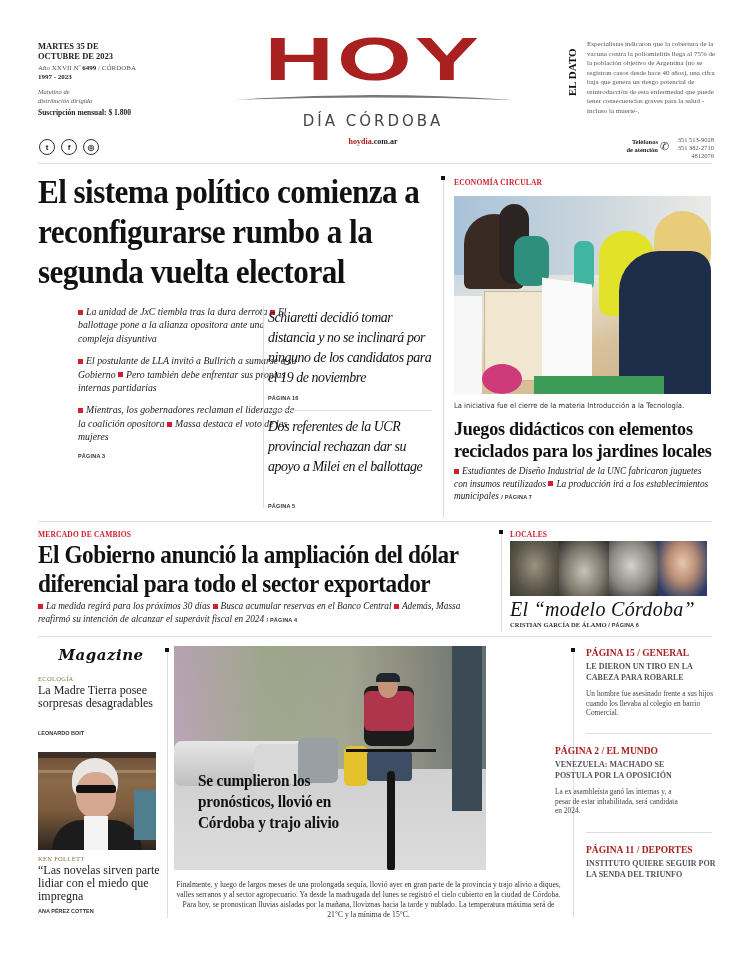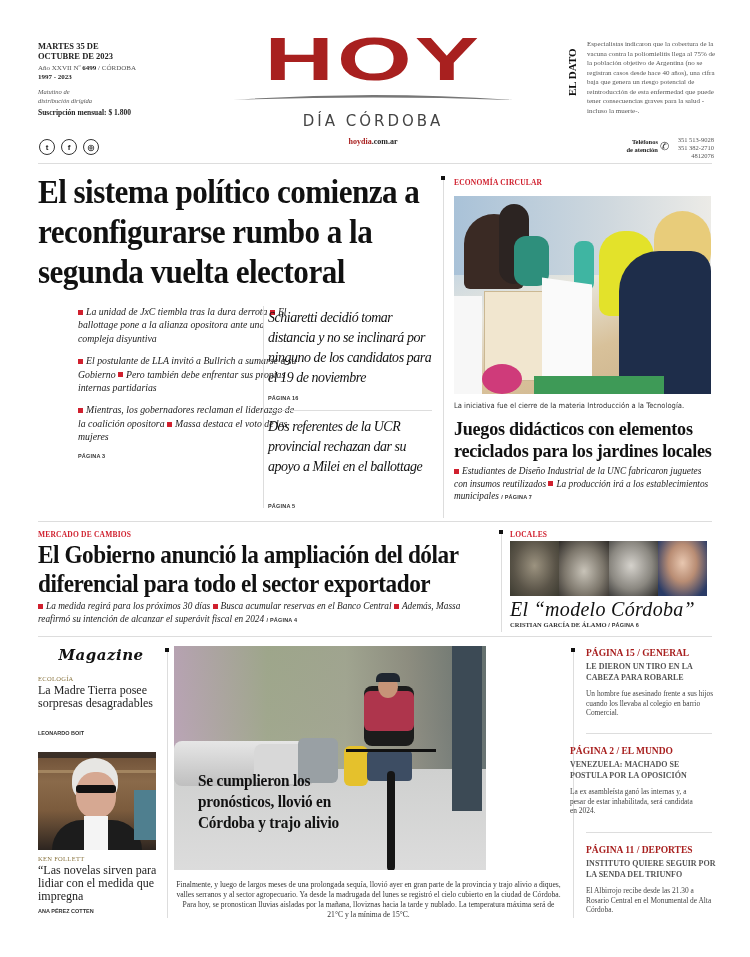--- a/index.html
+++ b/index.html
@@ -205,21 +205,21 @@
   <div style="position:absolute;left:0;top:0;width:100%;height:6px;background:#3b2f27;"></div>
   <div style="position:absolute;left:0;top:18px;width:100%;height:3px;background:#a38560;"></div>
   <div style="position:absolute;left:34px;top:6px;width:46px;height:44px;border-radius:50% 50% 40% 40%;background:#e7e6e3;"></div>
   <div style="position:absolute;left:38px;top:20px;width:40px;height:46px;border-radius:45%;background:#d6a892;"></div>
   <div style="position:absolute;left:38px;top:33px;width:40px;height:8px;background:#111;border-radius:3px;"></div>
   <div style="position:absolute;left:14px;top:68px;width:90px;height:30px;border-radius:30px 30px 0 0;background:#1c1c1c;"></div>
   <div style="position:absolute;left:46px;top:64px;width:24px;height:34px;background:#f4f4f4;"></div>
   <div style="position:absolute;left:96px;top:38px;width:22px;height:50px;background:#4f7f8f;"></div>
 </div>
 <div class="abs fol-kick">KEN FOLLETT</div>
-<div class="abs fol-head">“Las novelas sirven para lidiar con el medida que impregna</div>
+<div class="abs fol-head">“Las novelas sirven parte lidiar con el miedo que impregna</div>
 <div class="abs fol-by">ANA PÉREZ COTTEN</div>
 
 <div class="vrule" style="left:167px;top:648px;height:270px;"></div>
 <div class="abs" style="left:165px;top:648px;width:4px;height:4px;background:#111;"></div>
 
 <div class="abs photo2">
   <div style="position:absolute;left:0;top:0;width:100%;height:55%;background:linear-gradient(90deg,#b9a2b5 0%,#9ea68a 30%,#a0a48f 55%,#8b8a7d 75%,#5e6a6a 100%);opacity:0.9;"></div>
   <div style="position:absolute;left:0;top:95px;width:140px;height:45px;background:linear-gradient(180deg,#e6e6e6,#bfbfbf);border-radius:8px;"></div>
   <div style="position:absolute;left:80px;top:98px;width:55px;height:40px;background:#d8d8d8;border-radius:8px;"></div>
   <div style="position:absolute;left:124px;top:92px;width:40px;height:45px;background:#99a0a4;border-radius:6px;"></div>
@@ -241,23 +241,22 @@
 
 <div class="vrule" style="left:573px;top:648px;height:270px;"></div>
 <div class="abs" style="left:571px;top:648px;width:4px;height:4px;background:#111;"></div>
 
 <div class="abs" style="left:586px;top:648px;">
   <div class="rc-kick">PÁGINA 15 / GENERAL</div>
   <div class="rc-head" style="margin-top:4px;">LE DIERON UN TIRO EN LA CABEZA PARA ROBARLE</div>
   <div class="rc-body" style="margin-top:6px;">Un hombre fue asesinado frente a sus hijos cuando los llevaba al colegio en barrio Comercial.</div>
 </div>
 <div class="rule" style="left:586px;top:733px;width:126px;"></div>
-<div class="abs" style="left:570px;top:746px;">
+<div class="abs" style="left:555px;top:746px;">
   <div class="rc-kick">PÁGINA 2 / EL MUNDO</div>
   <div class="rc-head" style="margin-top:4px;">VENEZUELA: MACHADO SE POSTULA POR LA OPOSICIÓN</div>
   <div class="rc-body" style="margin-top:6px;">La ex asambleísta ganó las internas y, a pesar de estar inhabilitada, será candidata en 2024.</div>
 </div>
 <div class="rule" style="left:586px;top:832px;width:126px;"></div>
 <div class="abs" style="left:586px;top:845px;">
   <div class="rc-kick">PÁGINA 11 / DEPORTES</div>
   <div class="rc-head" style="margin-top:4px;">INSTITUTO QUIERE SEGUIR POR LA SENDA DEL TRIUNFO</div>
-  <div class="rc-body" style="margin-top:6px;">El Albirrojo recibe desde las 21.30 a Rosario Central en el Monumental de Alta Córdoba.</div>
 </div>
 
 </body></html>

